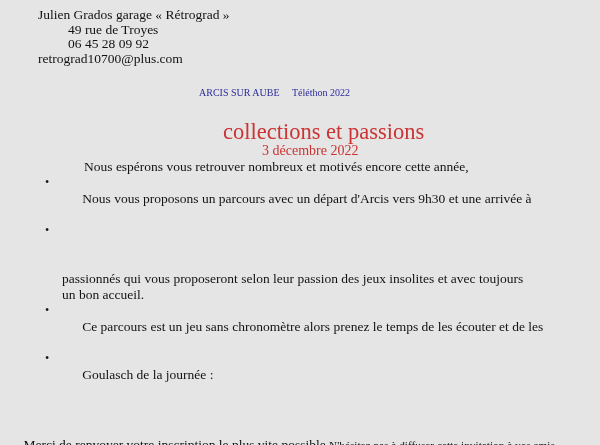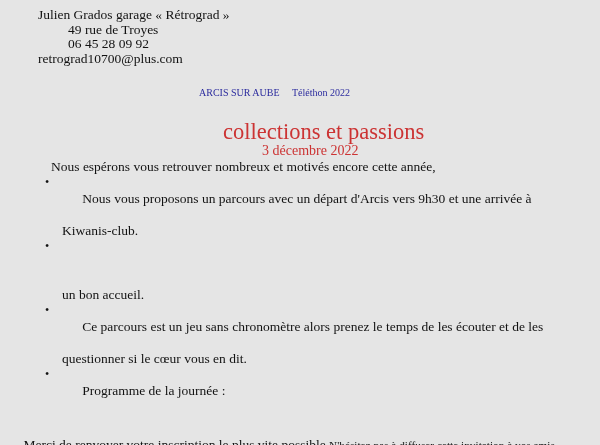--- a/index.html
+++ b/index.html
@@ -69,21 +69,21 @@
     top: 159px;
     left: 0;
     width: 600px;
   }
   .line {
     position: relative;
     font-size: 13.5px;
     line-height: 16px;
     white-space: pre;
   }
-  .pl63 { padding-left: 51px; }
+  .pl63 { padding-left: 84px; }
   .pl62 { padding-left: 62px; }
   .bullet-dot {
     position: absolute;
     left: 45px;
     top: -1px;
     font-size: 12px;
   }
 
   
   .footer-line {
@@ -112,34 +112,33 @@
   <div class="abs doc-title">ARCIS SUR AUBE     Téléthon 2022</div>
   <div class="abs doc-date">3 décembre 2022</div>
   <div class="abs doc-subtitle">collections et passions</div>
 
   <div class="abs body-flow">
     <div class="line pl63">Nous espérons vous retrouver nombreux et motivés encore cette année,</div>
 
     <div class="line pl62">
       <span class="bullet-dot">•</span><span>Nous vous proposons un parcours avec un départ d'Arcis vers 9h30 et une arrivée à</span>
     </div>
-    <div class="line pl62">Kiwanis-club.</div>
 
     <div class="line pl62">
       <span class="bullet-dot">•</span>
     </div>
+    <div class="line pl62">passionnés qui vous proposeront selon leur passion des jeux insolites et avec toujours</div>
     <div class="line pl62">un bon accueil.</div>
 
     <div class="line pl62">
       <span class="bullet-dot">•</span><span>Ce parcours est un jeu sans chronomètre alors prenez le temps de les écouter et de les</span>
     </div>
-    <div class="line pl62">questionner si le cœur vous en dit.</div>
 
     <div class="line pl62">
-      <span class="bullet-dot">•</span><span>Programme de la journée :</span>
+      <span class="bullet-dot">•</span><span>Goulasch de la journée :</span>
     </div>
 
   </div>
 
   <div class="abs footer-line">
     <span>Merci de renvoyer votre inscription le plus vite possible.</span><span class="footer-small">N'hésitez pas à diffuser cette invitation à vos amis</span>
   </div>
 
 </div>
 

